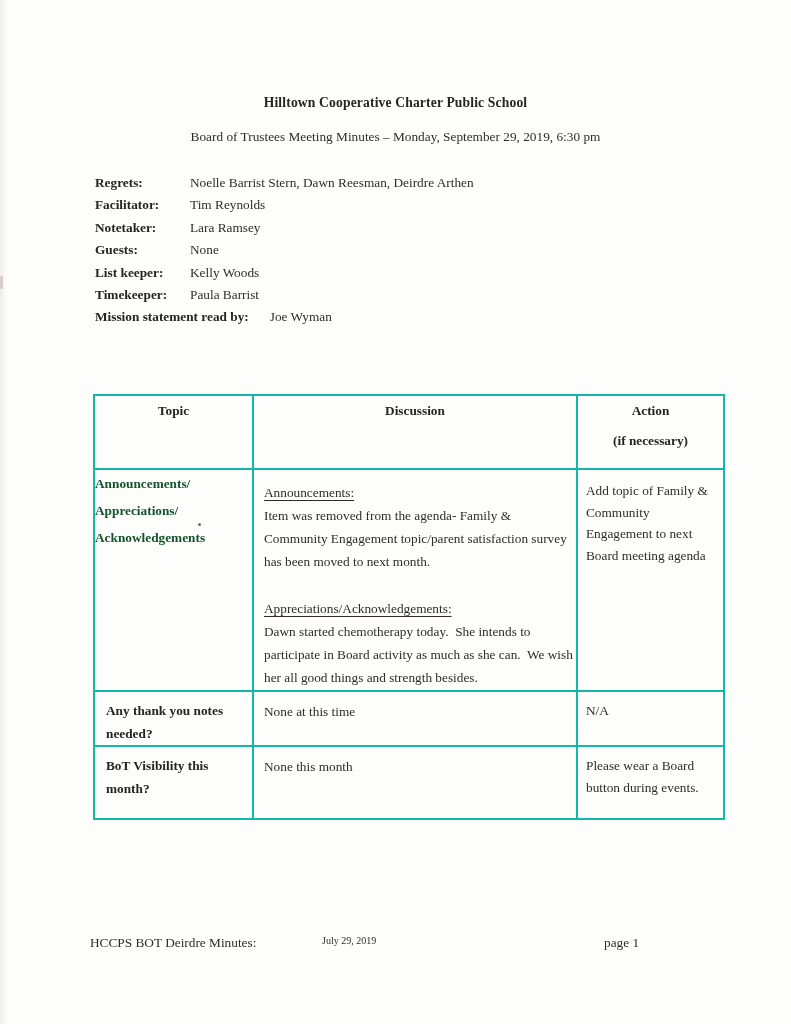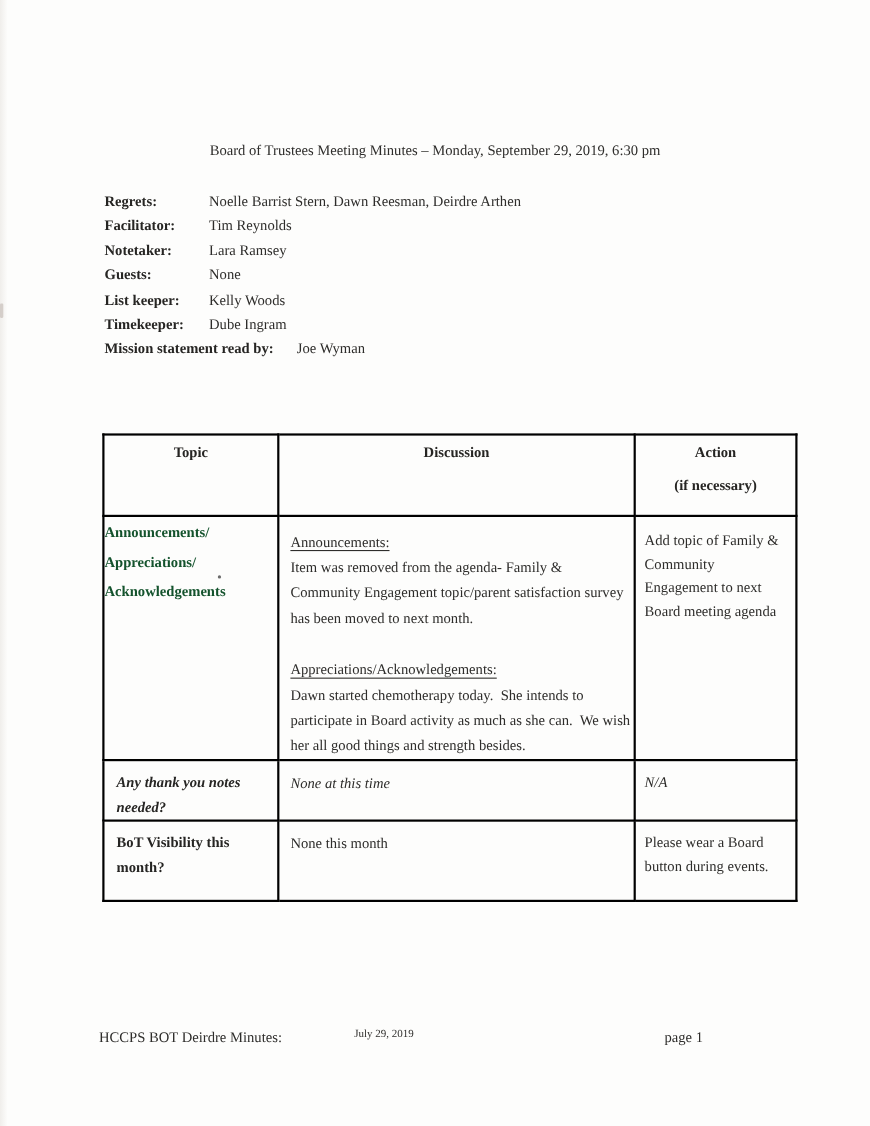--- a/index.html
+++ b/index.html
@@ -43,25 +43,25 @@
   .meta-value { flex: 1; }
   .meta-row.mission { display: block; }
   .mission-label { font-weight: 700; color: #262523; }
   .mission-value { margin-left: 21px; }
 
   table.minutes {
     position: absolute; left: 93px; top: 394px; width: 630px;
     border-collapse: collapse; table-layout: fixed;
     font-size: 13.3px; color: #2e2d2b;
   }
-  table.minutes td { border: 2px solid #000000; vertical-align: top; padding: 0; }
+  table.minutes td { border: 2px solid #14b8a6; vertical-align: top; padding: 0; }
   tr.thead { height: 74px; }
   td.hc { text-align: center; font-weight: 700; padding-top: 12px; line-height: 29.5px; color: #262523; }
   tr.r1 { height: 222px; }
-  tr.r2 { height: 48px; font-style: italic; }
+  tr.r2 { height: 48px; }
   tr.r3 { height: 73px; }
 
   .topic1 { padding: 12px 8px 0 11px; font-weight: 700; line-height: 27px; position: relative; color: #14532d; }
   .stray-dot { position: absolute; left: 103px; top: 53px; width: 3px; height: 3px; border-radius: 50%; background: #6b6b6b; }
   .disc1 { padding: 11px 2px 0 10px; line-height: 23px; }
   .uline { text-decoration: underline; text-underline-offset: 2.5px; }
   .disc1 p { margin: 0; white-space: pre-wrap; }
   .sect2 { margin-top: 24px; }
   .act1 { padding: 10px 5px 0 8px; line-height: 21.5px; }
 
@@ -73,20 +73,21 @@
   .footer-date  { position: absolute; left: 322px; top: 935px; font-size: 10px; }
   .footer-page  { position: absolute; left: 604px; top: 935px; font-size: 13.3px; }
 </style>
 </head>
 <body>
 
 <div class="page">
   <div class="edge-shade"></div>
   <div class="scan-mark"></div>
 
+  <div class="title">Hilltown Cooperative Charter Public School</div>
   <div class="subtitle">Board of Trustees Meeting Minutes – Monday, September 29, 2019, 6:30 pm</div>
 
   <div class="meta">
     <div class="meta-row">
       <span class="meta-label">Regrets:</span>
       <span class="meta-value">Noelle Barrist Stern, Dawn Reesman, Deirdre Arthen</span>
     </div>
     <div class="meta-row">
       <span class="meta-label">Facilitator:</span>
       <span class="meta-value">Tim Reynolds</span>
@@ -98,21 +99,21 @@
     <div class="meta-row">
       <span class="meta-label">Guests:</span>
       <span class="meta-value">None</span>
     </div>
     <div class="meta-row">
       <span class="meta-label">List keeper:</span>
       <span class="meta-value">Kelly Woods</span>
     </div>
     <div class="meta-row">
       <span class="meta-label">Timekeeper:</span>
-      <span class="meta-value">Dube Ingram</span>
+      <span class="meta-value">Paula Barrist</span>
     </div>
     <div class="meta-row mission">
       <span class="mission-label">Mission statement read by:</span><span class="mission-value">Joe Wyman</span>
     </div>
   </div>
 
   <table class="minutes">
     <colgroup>
       <col style="width:159px">
       <col style="width:324px">

